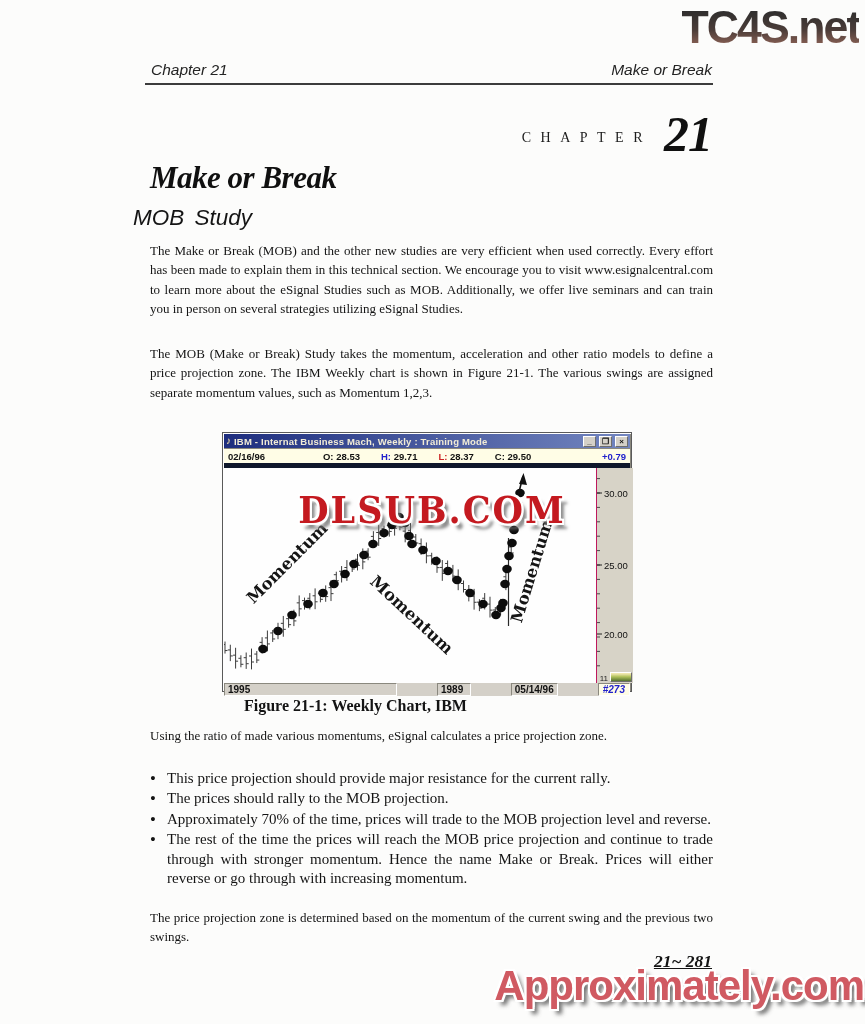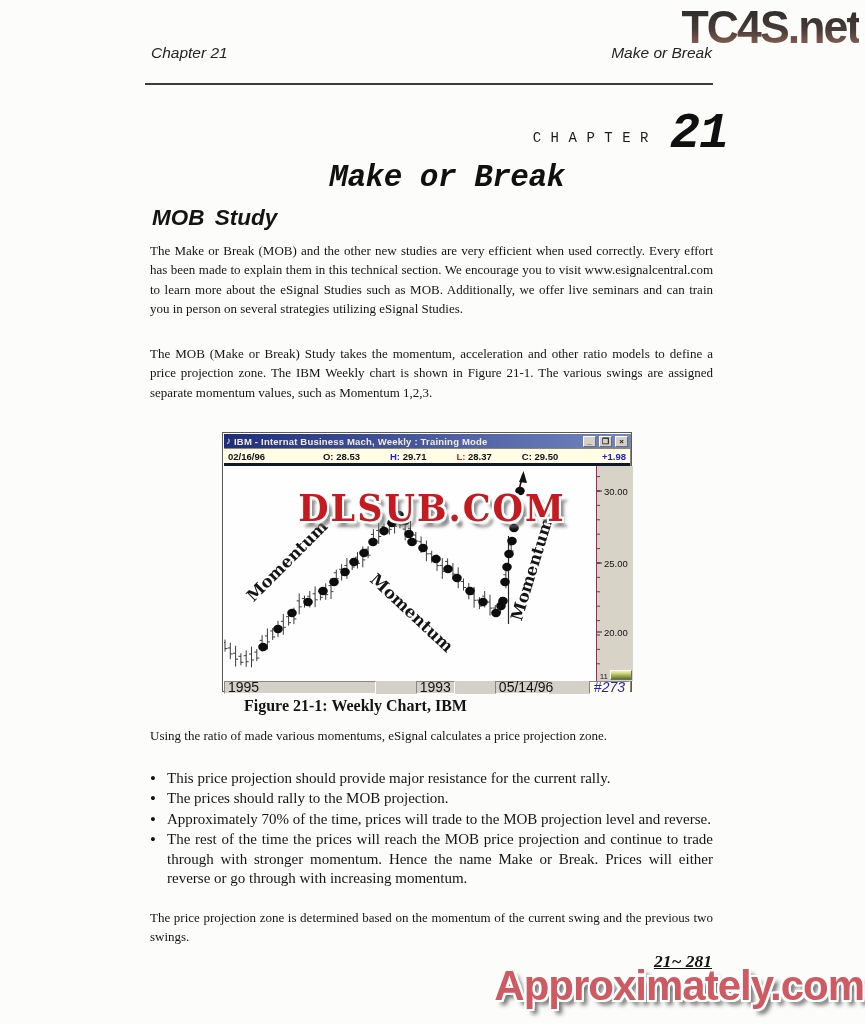--- a/index.html
+++ b/index.html
@@ -13,33 +13,33 @@
   
   #tc4s{
     top:0px;right:6px;
     font-family:"Liberation Sans",sans-serif;font-weight:bold;font-size:46px;
     letter-spacing:-2px;transform:scaleX(.97);transform-origin:right top;
     background:linear-gradient(180deg,#2d2d2d 18%,#4a3c38 55%,#9a6a5c 92%);
     -webkit-background-clip:text;background-clip:text;color:transparent;
   }
 
   
-  .runhead{left:151px;top:44px;width:561px;font:italic 15.5px "Liberation Sans",sans-serif;color:#242424;}
+  .runhead{left:151px;top:61px;width:561px;font:italic 15.5px "Liberation Sans",sans-serif;color:#242424;}
   .runhead .right{float:right;}
   .rule{left:145px;top:83px;width:568px;height:2px;background:#3c3c3c;}
 
   
-  .chapterblock{left:166px;top:111px;width:562px;text-align:center;font-family:Liberation Mono, monospace;color:#101010;}
+  .chapterblock{left:150px;top:111px;width:562px;text-align:left;font-family:Liberation Serif, serif;color:#101010;}
   .chap-line{display:flex;justify-content:flex-end;align-items:flex-end;}
   .chap-eyebrow{font-size:14px;letter-spacing:9.5px;padding-bottom:11px;margin-right:12px;color:#1c1c1c;}
   .chap-num{font-style:italic;font-weight:bold;font-size:50px;line-height:.92;letter-spacing:-1px;}
   .chap-title{font-style:italic;font-weight:bold;font-size:31px;margin-top:3px;letter-spacing:-.5px;}
 
-  .mob-heading{left:152px;top:205px;font-family:"Liberation Sans",sans-serif;
-    font-style:italic;font-weight:bold;font-size:22.5px;word-spacing:4px;}
+  .mob-heading{left:133px;top:205px;font-family:"Liberation Sans",sans-serif;
+    font-style:italic;font-weight:normal;font-size:22.5px;word-spacing:4px;}
 
   .para{left:150px;width:563px;text-align:justify;font-size:13px;line-height:19.4px;}
   #p1{top:241px}#p2{top:344px}#p3{top:726px}#p4{top:908px}
 
   .figcap{left:244px;top:697px;font-weight:bold;font-size:16px;}
 
   .bullets{left:150px;top:769px;width:563px;}
   .bullet-row{display:flex;margin-bottom:1px;}
   .bullet-marker{width:17px;font-size:16.8px;line-height:19.4px;}
   .bullet-text{flex:1;text-align:justify;font-size:15px;line-height:19.4px;}
@@ -71,45 +71,45 @@
     background:linear-gradient(90deg,var(--title-bar-start,#1e2e7e),var(--title-bar-end,#7386c0));
   }
   .titlebar .wicon{font-size:10px;line-height:10px;color:#ffe9a8;}
   .titlebar .ttext{flex:1;font-size:9.5px;font-weight:bold;color:#f2ecd6;
     letter-spacing:.2px;white-space:nowrap;overflow:hidden;}
   .wbtn{width:13px;height:11px;background:var(--chrome,#d4d0c8);
     border:1px solid;border-color:#fff #6d6d6d #6d6d6d #fff;
     font-size:8px;line-height:9px;text-align:center;color:#111;font-weight:bold;box-sizing:border-box;}
   .quotebar{
     height:14px;background:var(--quote-bg,#fffde6);
-    border-top:1px solid #8a887e;border-bottom:3px solid #0f172a;
+    border-top:1px solid #8a887e;border-bottom:5px solid #0f172a;
     display:flex;align-items:center;padding:0 4px;
     font-size:9.5px;font-weight:bold;color:#111;
   }
-  .q-ohlc{display:flex;gap:30px;margin-left:58px;}
+  .q-ohlc{display:flex;gap:21px;margin-left:58px;}
   .q-change{margin-left:auto;color:var(--change,#2222cc);}
   .content{position:relative;height:215px;background:#fefefe;display:flex;}
   .plot{position:relative;width:372px;height:215px;}
   .scalecol{position:relative;flex:1;background:#d7d3c7;border-left:1px solid #be185d;}
   .scale16{position:absolute;right:25px;bottom:0px;font-size:8px;color:#222;}
   .logo-btn{position:absolute;right:1px;bottom:1px;width:22px;height:10px;
     border:1px solid;border-color:#fff #6d6d6d #6d6d6d #fff;box-sizing:border-box;
     background:linear-gradient(180deg,#efe7ae 10%,#b3c35e 45%,#5d7a33 95%);}
   .dlsub{
     position:absolute;left:64px;top:21px;width:288px;z-index:5;text-align:center;
     font-family:"DejaVu Serif",serif;font-weight:bold;font-size:35px;letter-spacing:2px;
     color:var(--watermark-red,#c41a20);
     transform:scaleY(1.05);
     text-shadow:
       -2px -2px 0 #fff, 2px -2px 0 #fff, -2px 2px 0 #fff, 2px 2px 0 #fff,
       0 -2px 0 #fff, 0 2px 0 #fff, -2px 0 0 #fff, 2px 0 0 #fff,
       5px 6px 3px rgba(120,120,120,.85);
   }
   .bbar{height:13px;display:flex;background:var(--chrome,#d4d0c8);
-    font-size:14px;font-weight:normal;color:#111;gap:40px;}
+    font-size:10px;font-weight:bold;color:#111;gap:40px;}
   .bseg{border:1px solid;border-color:#8a887e #fff #fff #8a887e;
     box-sizing:border-box;padding:0 3px;line-height:11px;white-space:nowrap;}
   .bseg1{width:270px;}
   .bseg2{width:49px;}
   .bseg3{width:54px;text-align:center;}
   .bseg4{flex:1;background:var(--quote-bg,#fffde6);color:var(--bar-number,#2222cc);
     font-style:italic;border:1px solid;border-color:#8a887e #fff #fff #8a887e;
     box-sizing:border-box;padding:0 4px;line-height:11px;}
 </style>
 </head>
@@ -145,21 +145,21 @@
     <span class="wbtn">×</span>
   </div>
   <div class="quotebar">
     <span>02/16/96</span>
     <span class="q-ohlc">
         <span><span style="color: rgb(17, 17, 17);">O: </span><span>28.53</span></span>
         <span><span style="color: rgb(34, 34, 204);">H: </span><span>29.71</span></span>
         <span><span style="color: rgb(204, 34, 34);">L: </span><span>28.37</span></span>
         <span><span style="color: rgb(17, 17, 17);">C: </span><span>29.50</span></span>
       </span>
-    <span class="q-change">+1.98</span>
+    <span class="q-change">+0.79</span>
   </div>
   <div class="content">
     <div class="plot">
       <svg id="plot-svg" width="372" height="215">
           <line x1="1" y1="173.55" x2="1" y2="185.55" stroke="#3c3c3c" stroke-width="1"></line>
           <line x1="-1.5" y1="176.55" x2="1" y2="176.55" stroke="#3c3c3c" stroke-width="1"></line>
           <line x1="1" y1="182.55" x2="3.5" y2="182.55" stroke="#3c3c3c" stroke-width="1"></line>
           <line x1="6.3" y1="176.725" x2="6.3" y2="193.12499999999997" stroke="#3c3c3c" stroke-width="1"></line>
           <line x1="3.8" y1="181.92499999999998" x2="6.3" y2="181.92499999999998" stroke="#3c3c3c" stroke-width="1"></line>
           <line x1="6.3" y1="187.92499999999998" x2="8.8" y2="187.92499999999998" stroke="#3c3c3c" stroke-width="1"></line>
@@ -386,21 +386,21 @@
           <line x1="0" y1="166" x2="5" y2="166" stroke="#222" stroke-width="1"></line>
           <text x="7" y="169.5" font-family="&quot;Liberation Sans&quot;,sans-serif" font-size="9.5" fill="#111">20.00</text>
         </svg>
       <span class="scale16">11</span>
       <span class="logo-btn"></span>
     </div>
     <div class="dlsub">DLSUB.COM</div>
   </div>
   <div class="bbar">
     <span class="bseg bseg1">1995</span>
-    <span class="bseg bseg2">1993</span>
+    <span class="bseg bseg2">1989</span>
     <span class="bseg bseg3">05/14/96</span>
     <span class="bseg4">#273</span>
   </div>
 </div>
 
 <div class="abs figcap">Figure 21-1: Weekly Chart, IBM</div>
 <div class="abs para" id="p3">Using the ratio of made various momentums, eSignal calculates a price projection zone.</div>
 <div class="abs bullets">
     <div class="bullet-row">
       <span class="bullet-marker">•</span>

